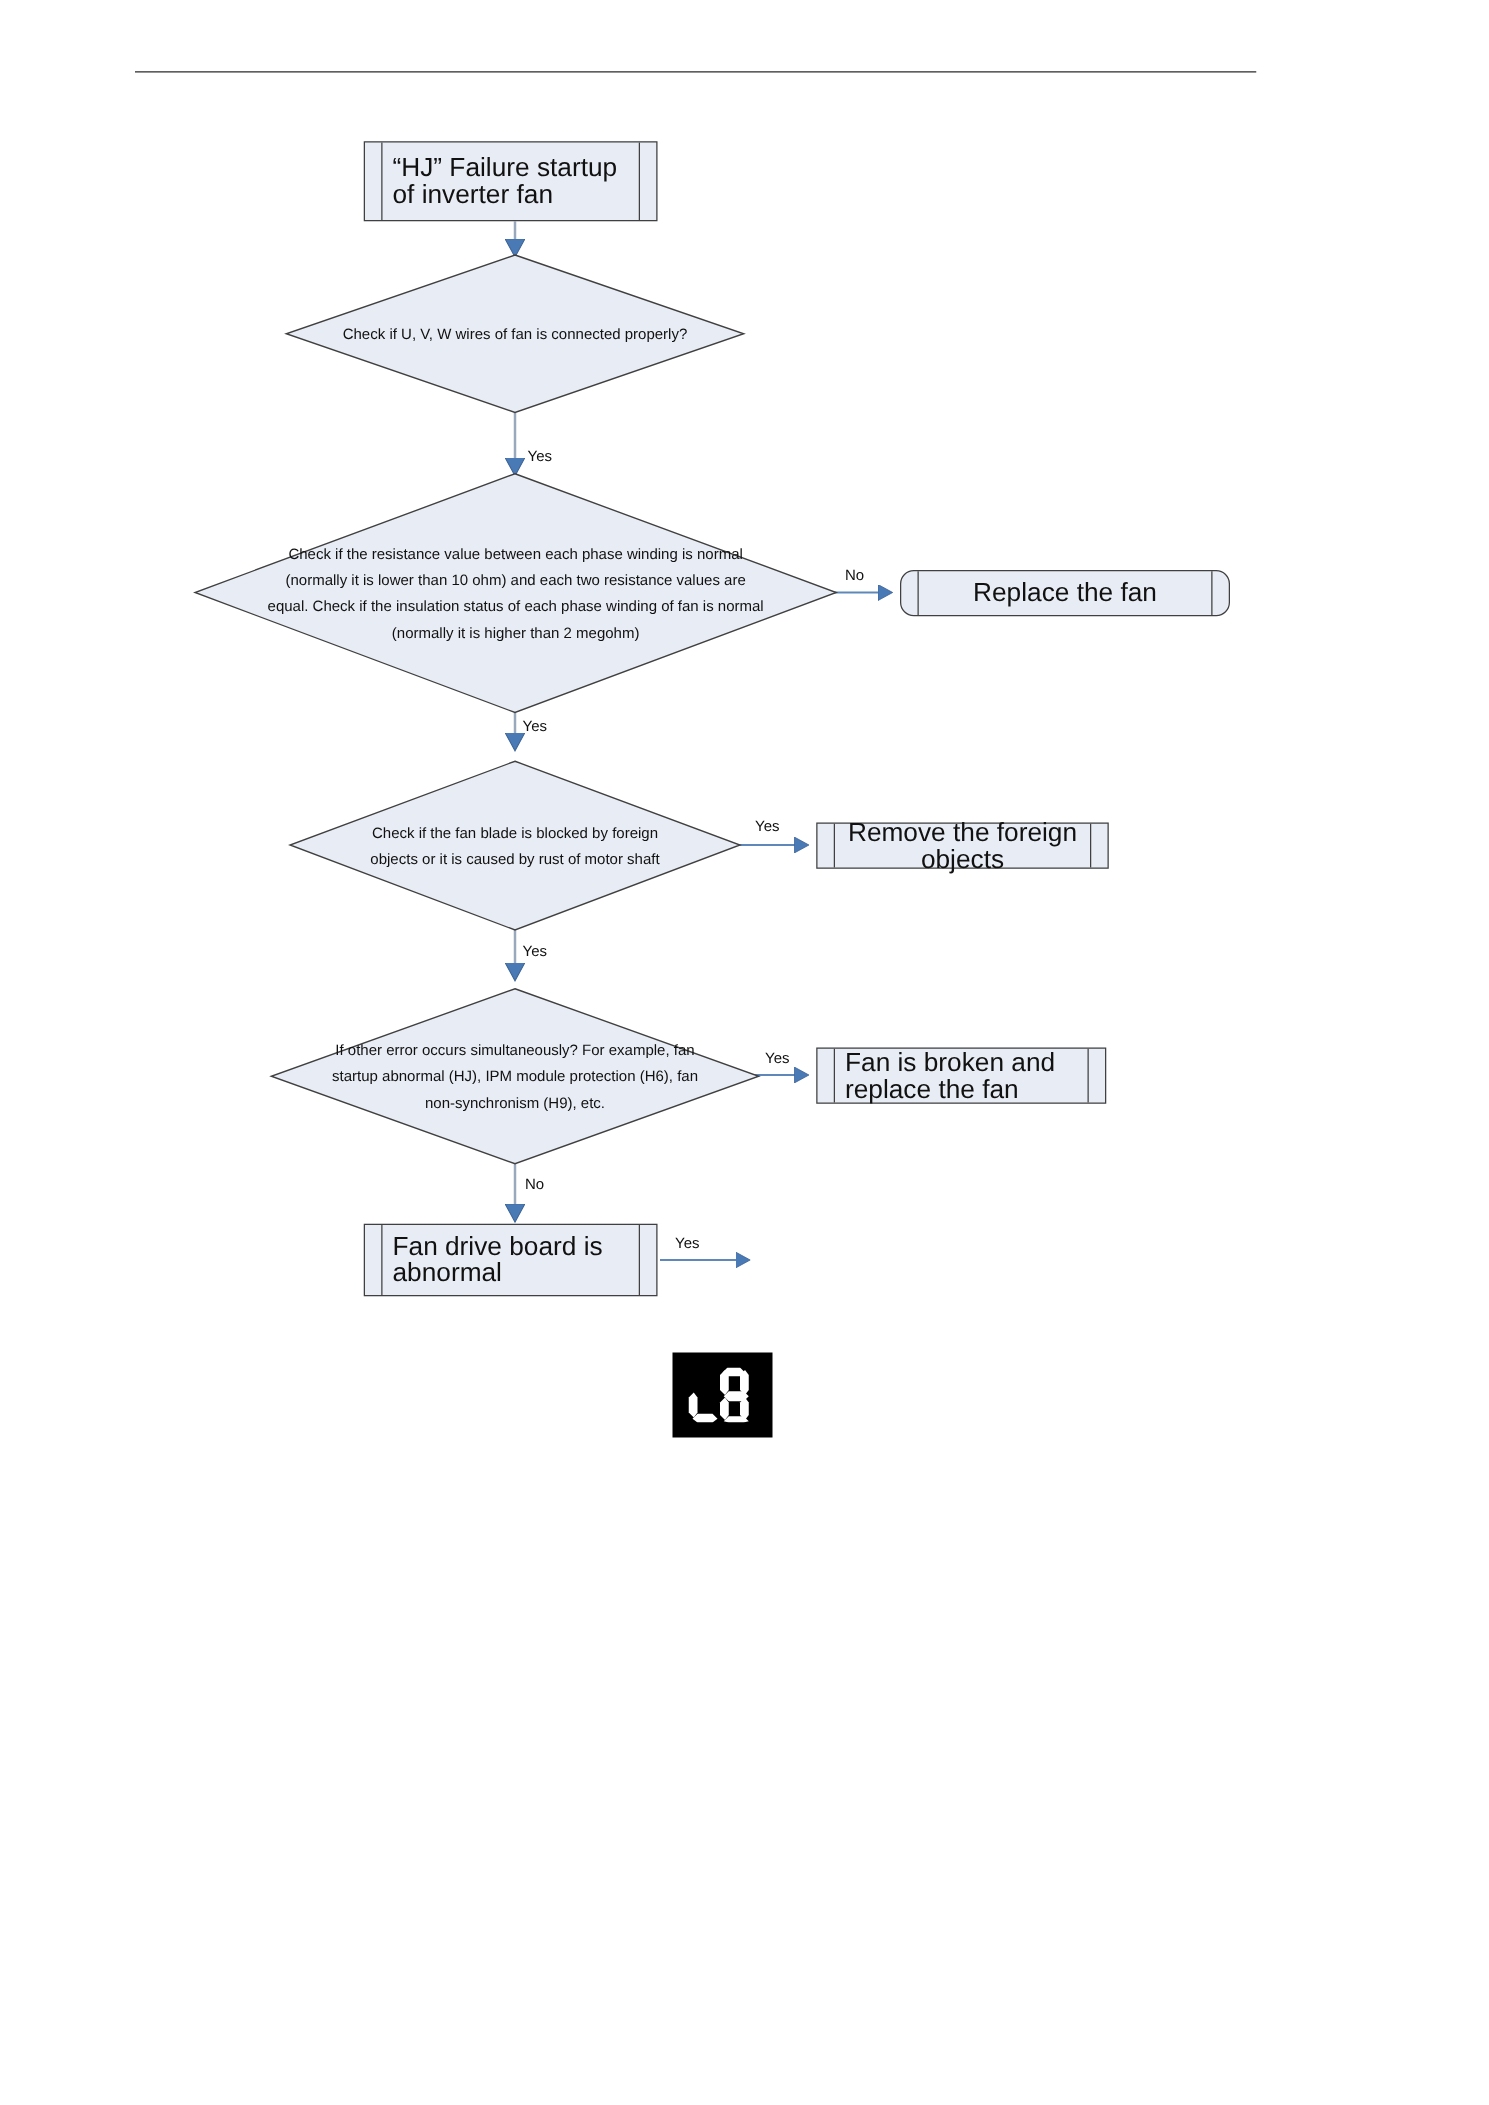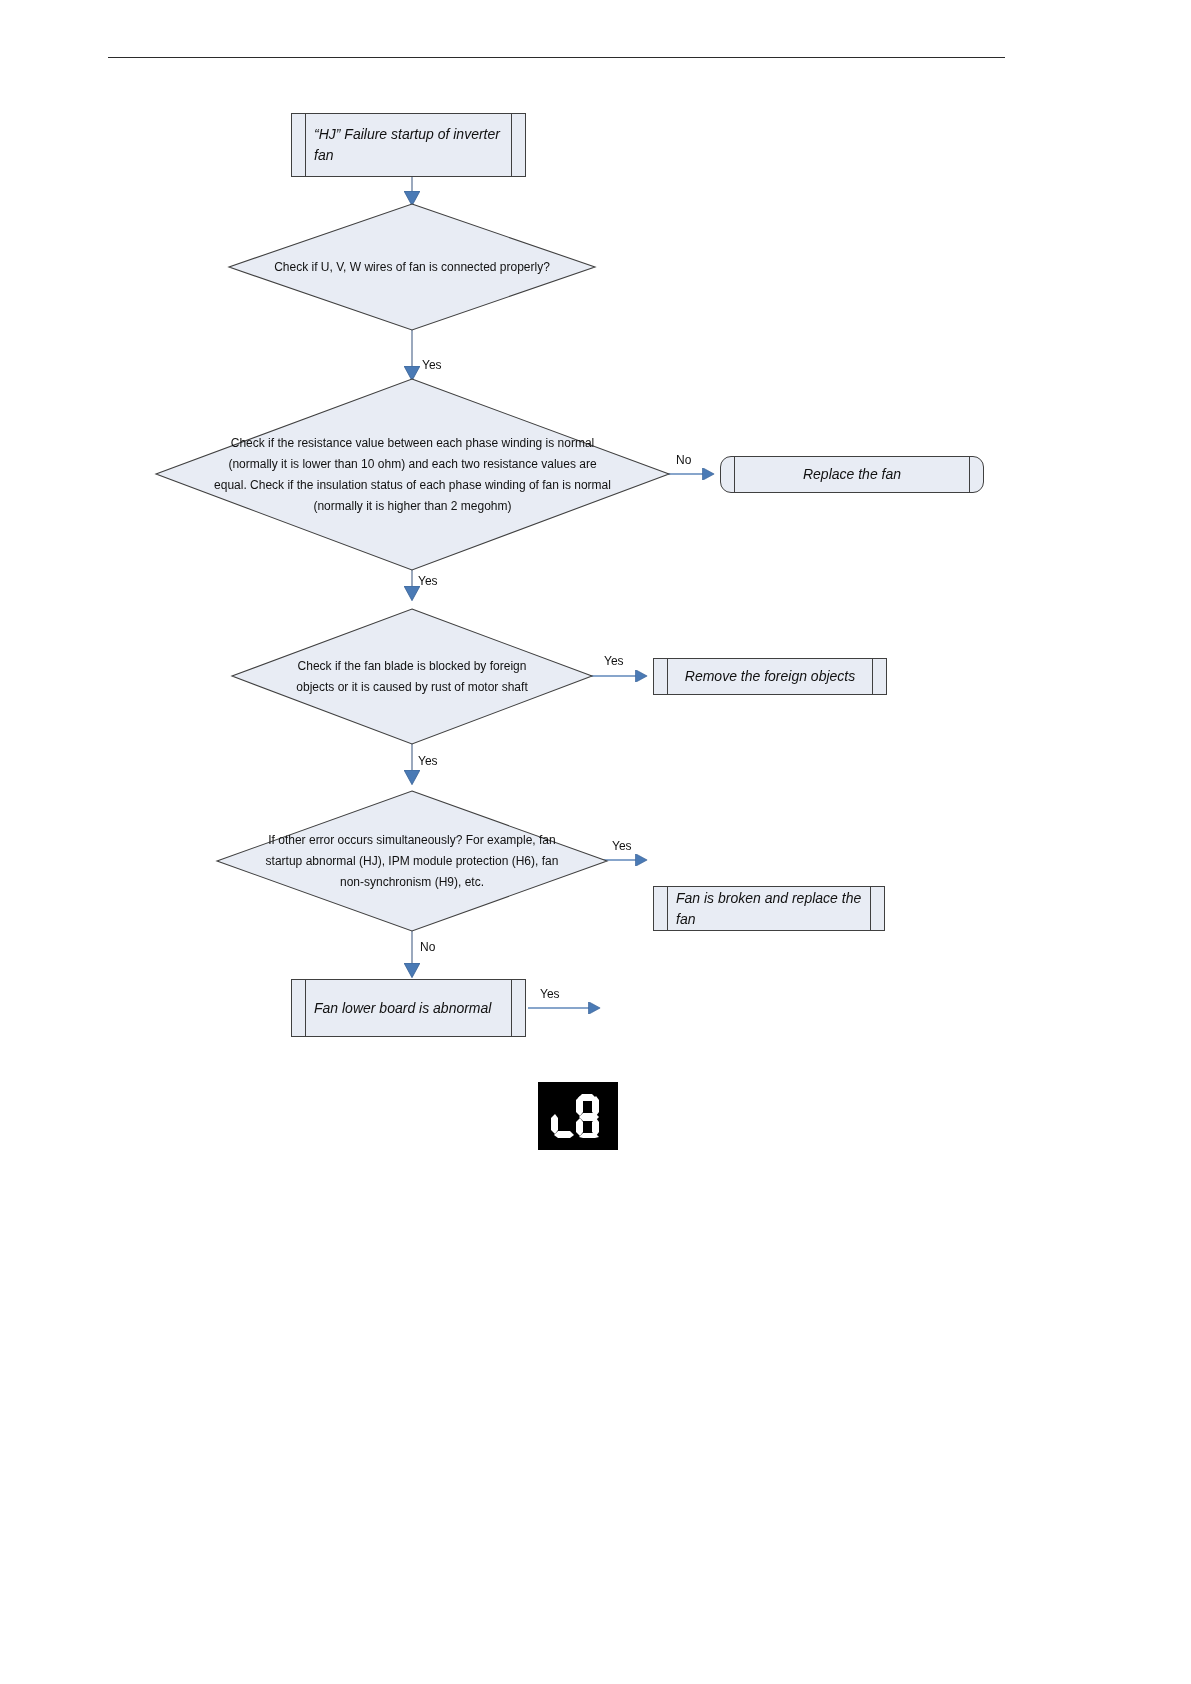--- a/index.html
+++ b/index.html
@@ -53,24 +53,23 @@
     border-left: 1.3px solid #404040;
   }
   .pbox .bar-l { left: 13px; }
   .pbox .bar-r { right: 13px; }
   .pbox .ptext {
     position: relative;
     z-index: 2;
     width: 100%;
     padding: 0 22px;
     box-sizing: border-box;
-    font-size: 14px;
+    font-size: 21px;
     line-height: 21px;
     color: #111;
-    font-style: italic;
   }
   .pbox.center .ptext { text-align: center; }
   .pbox.left .ptext   { text-align: left; }
 
   
   .dwrap {
     position: absolute;
   }
   .dwrap svg {
     position: absolute;
@@ -193,30 +192,30 @@
 
   <div class="dwrap" style="left:216px; top:790px; width:392px; height:142px;">
     <svg width="392" height="142" viewBox="0 0 392 142">
       <polygon points="196,1 391,71 196,141 1,71" fill="#e8ecf4" stroke="#404040" stroke-width="1.1"></polygon>
     </svg>
     <div class="dtext" style="padding:0 44px;">If other error occurs simultaneously? For example, fan startup abnormal (HJ), IPM module protection (H6), fan non-synchronism (H9), etc.</div>
   </div>
   <div class="elabel" style="left:612px; top:838px;">Yes</div>
   <div class="elabel" style="left:420px; top:939px;">No</div>
 
-  <div class="pbox left" style="left:653px; top:838px; width:232px; height:45px;margin-top:48px;">
+  <div class="pbox left" style="left:653px; top:838px; width:232px; height:45px;">
     <span class="bar-l"></span>
     <span class="bar-r"></span>
     <span class="ptext">Fan is broken and replace the fan</span>
   </div>
 
   <div class="pbox left" style="left:291px; top:979px; width:235px; height:58px;">
     <span class="bar-l"></span>
     <span class="bar-r"></span>
-    <span class="ptext">Fan lower board is abnormal</span>
+    <span class="ptext">Fan drive board is abnormal</span>
   </div>
   <div class="elabel" style="left:540px; top:986px;">Yes</div>
 
 
   <div class="led" style="left:538px; top:1082px; width:80px; height:68px;">
     <svg width="64" height="44" viewBox="0 0 64 44">
 
       <g fill="#ffffff">
 
         <polygon points="5,24 9,20 12,24 12,36 9,40 5,36"></polygon>

